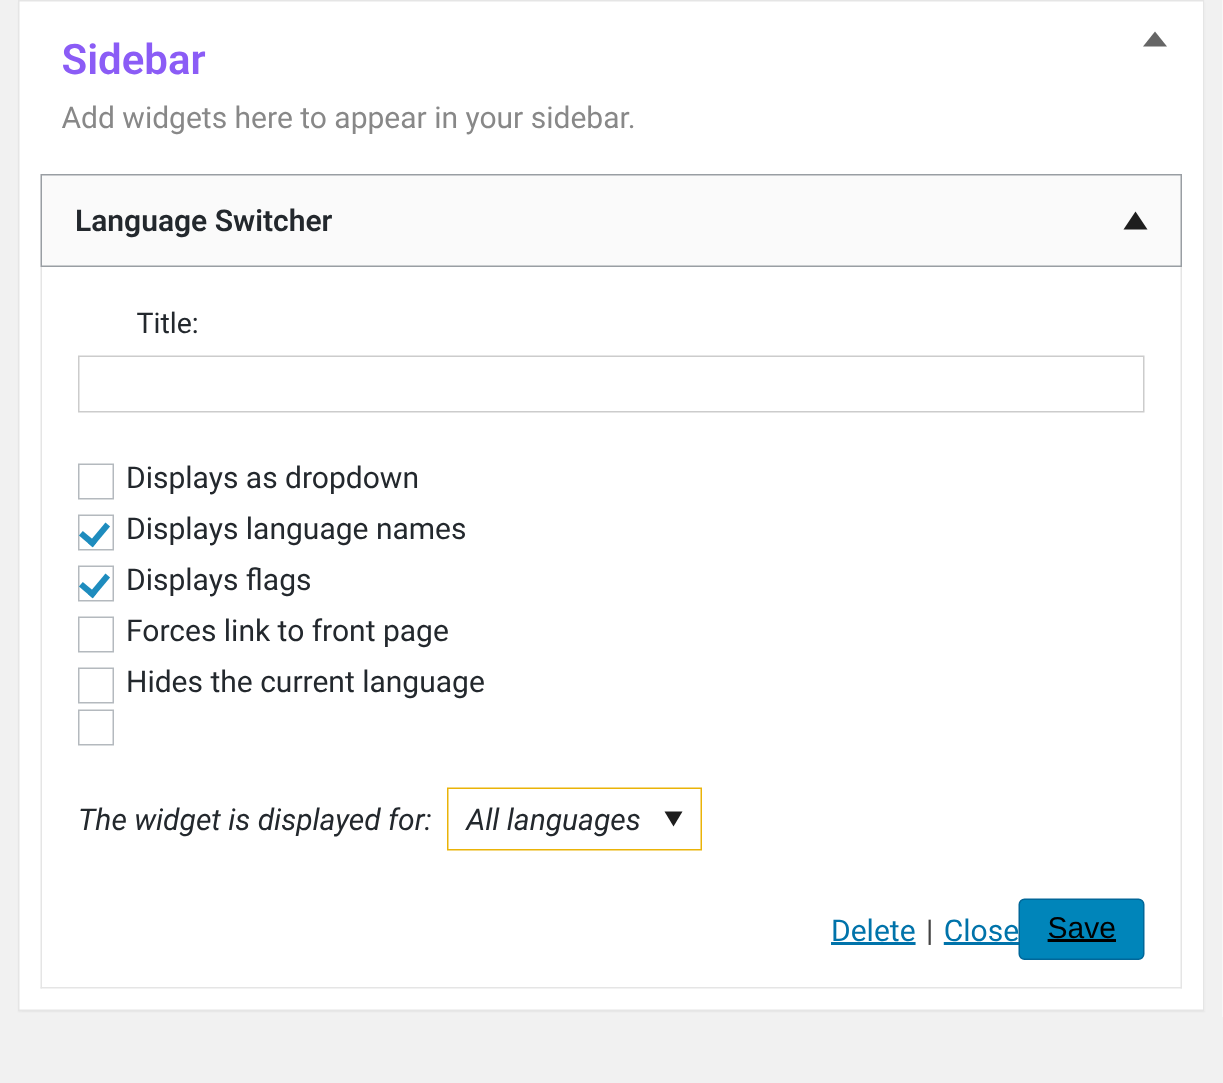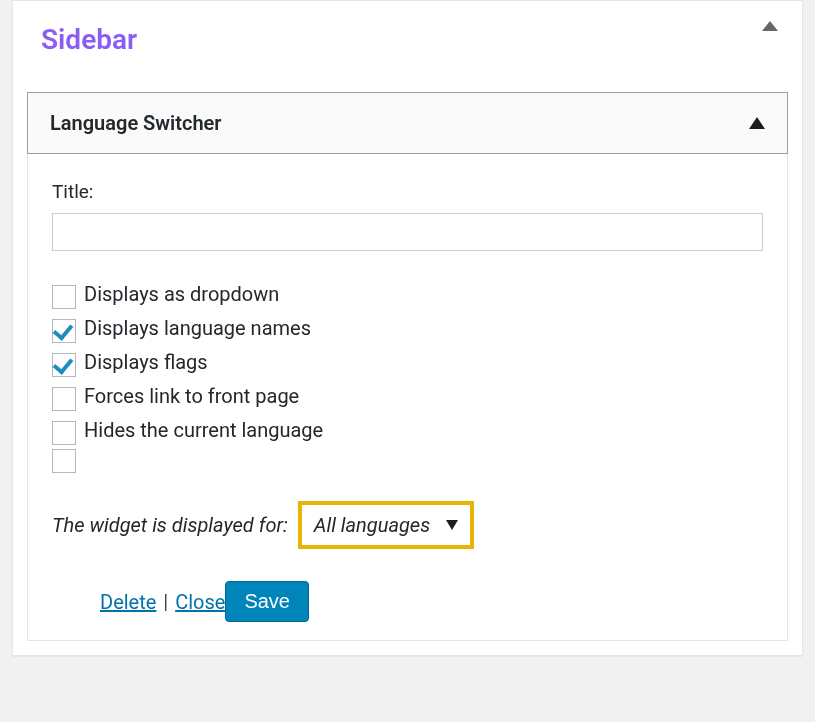--- a/index.html
+++ b/index.html
@@ -71,20 +71,21 @@
       padding: 26px 24px 18px 24px;
       border-left: 1px solid #e5e5e5;
       border-right: 1px solid #e5e5e5;
       border-bottom: 1px solid #e5e5e5;
     }
     .field-label {
       font-size: 19px;
       color: #23282d;
       display: block;
       margin-bottom: 10px;
+      margin-left: 39px;
     }
     .text-input {
       width: 100%;
       height: 38px;
       border: 1px solid #ccc;
       padding: 4px 8px;
       font-size: 16px;
       background: #fff;
     }
     .checkbox-group {
@@ -127,21 +128,21 @@
       display: flex;
       align-items: center;
       gap: 10px;
       font-style: italic;
     }
     .select-label {
       font-size: 20px;
       color: #23282d;
     }
     .select-box {
-      border: 4px solid #eab308;
+      border: 1px solid #eab308;
       background: #fff;
       padding: 8px 40px 8px 12px;
       font-size: 20px;
       color: #23282d;
       position: relative;
       cursor: pointer;
     }
     .select-box::after {
       content: "";
       position: absolute;
@@ -150,52 +151,53 @@
       transform: translateY(-50%);
       width: 0;
       height: 0;
       border-left: 6px solid transparent;
       border-right: 6px solid transparent;
       border-top: 10px solid #1e1e1e;
     }
     .actions-row {
       margin-top: 32px;
       display: flex;
-      justify-content: flex-start;
+      justify-content: flex-end;
       align-items: center;
-      margin-left: 48px;
     }
     .action-links {
       font-size: 20px;
       color: #444;
     }
     .link {
       color: #0073aa;
       text-decoration: underline;
       cursor: pointer;
     }
     .divider {
       margin: 0 2px;
     }
     .save-btn {
       background: #0085ba;
       border: 1px solid #006799;
-      color: #ffffff;
+      color: #000000;
       font-size: 20px;
       padding: 8px 18px;
       border-radius: 4px;
       cursor: pointer;
+      text-decoration: underline;
     }
   </style>
 </head>
 <body>
 
 <div class="widget-area">
   <div class="area-header">
     <h3 class="area-title">Sidebar</h3>
+    <p class="area-desc">Add widgets here to appear in your sidebar.</p>
     <div class="area-toggle"></div>
   </div>
 
   <div class="widget">
     <div class="widget-header">
       <span class="widget-title">Language Switcher</span>
       <span class="widget-toggle"></span>
     </div>
 
     <div class="widget-body">

